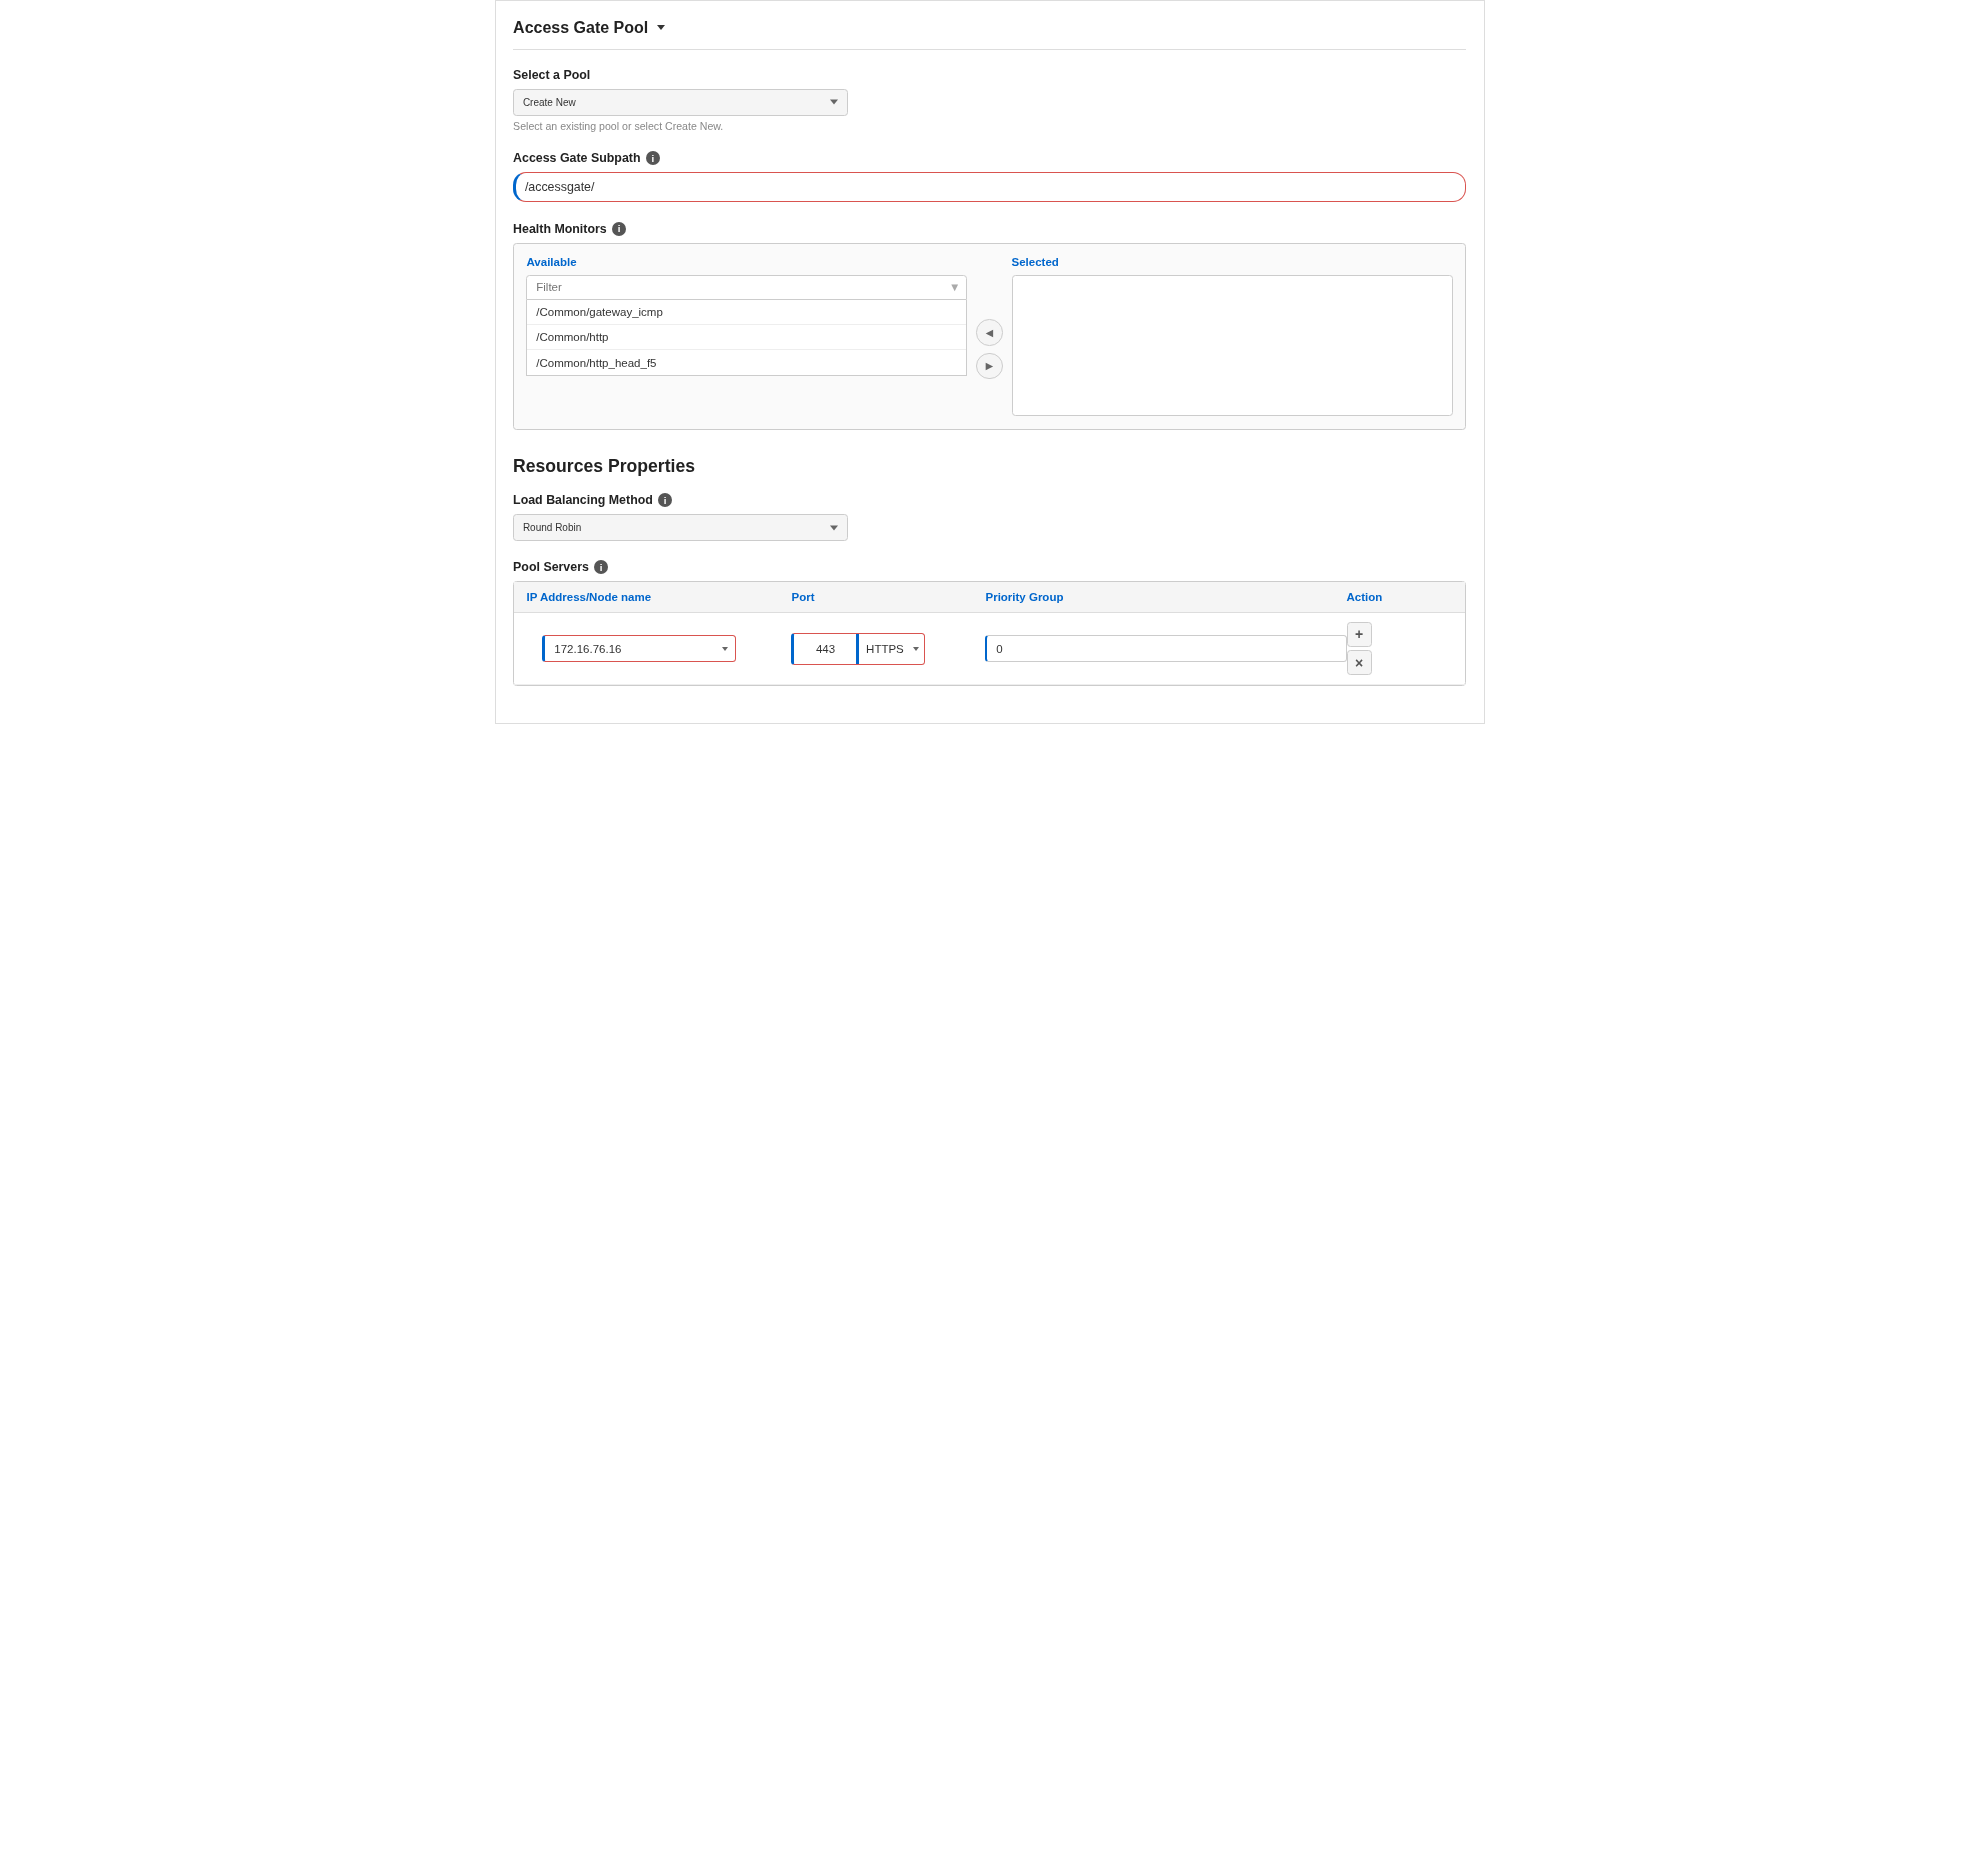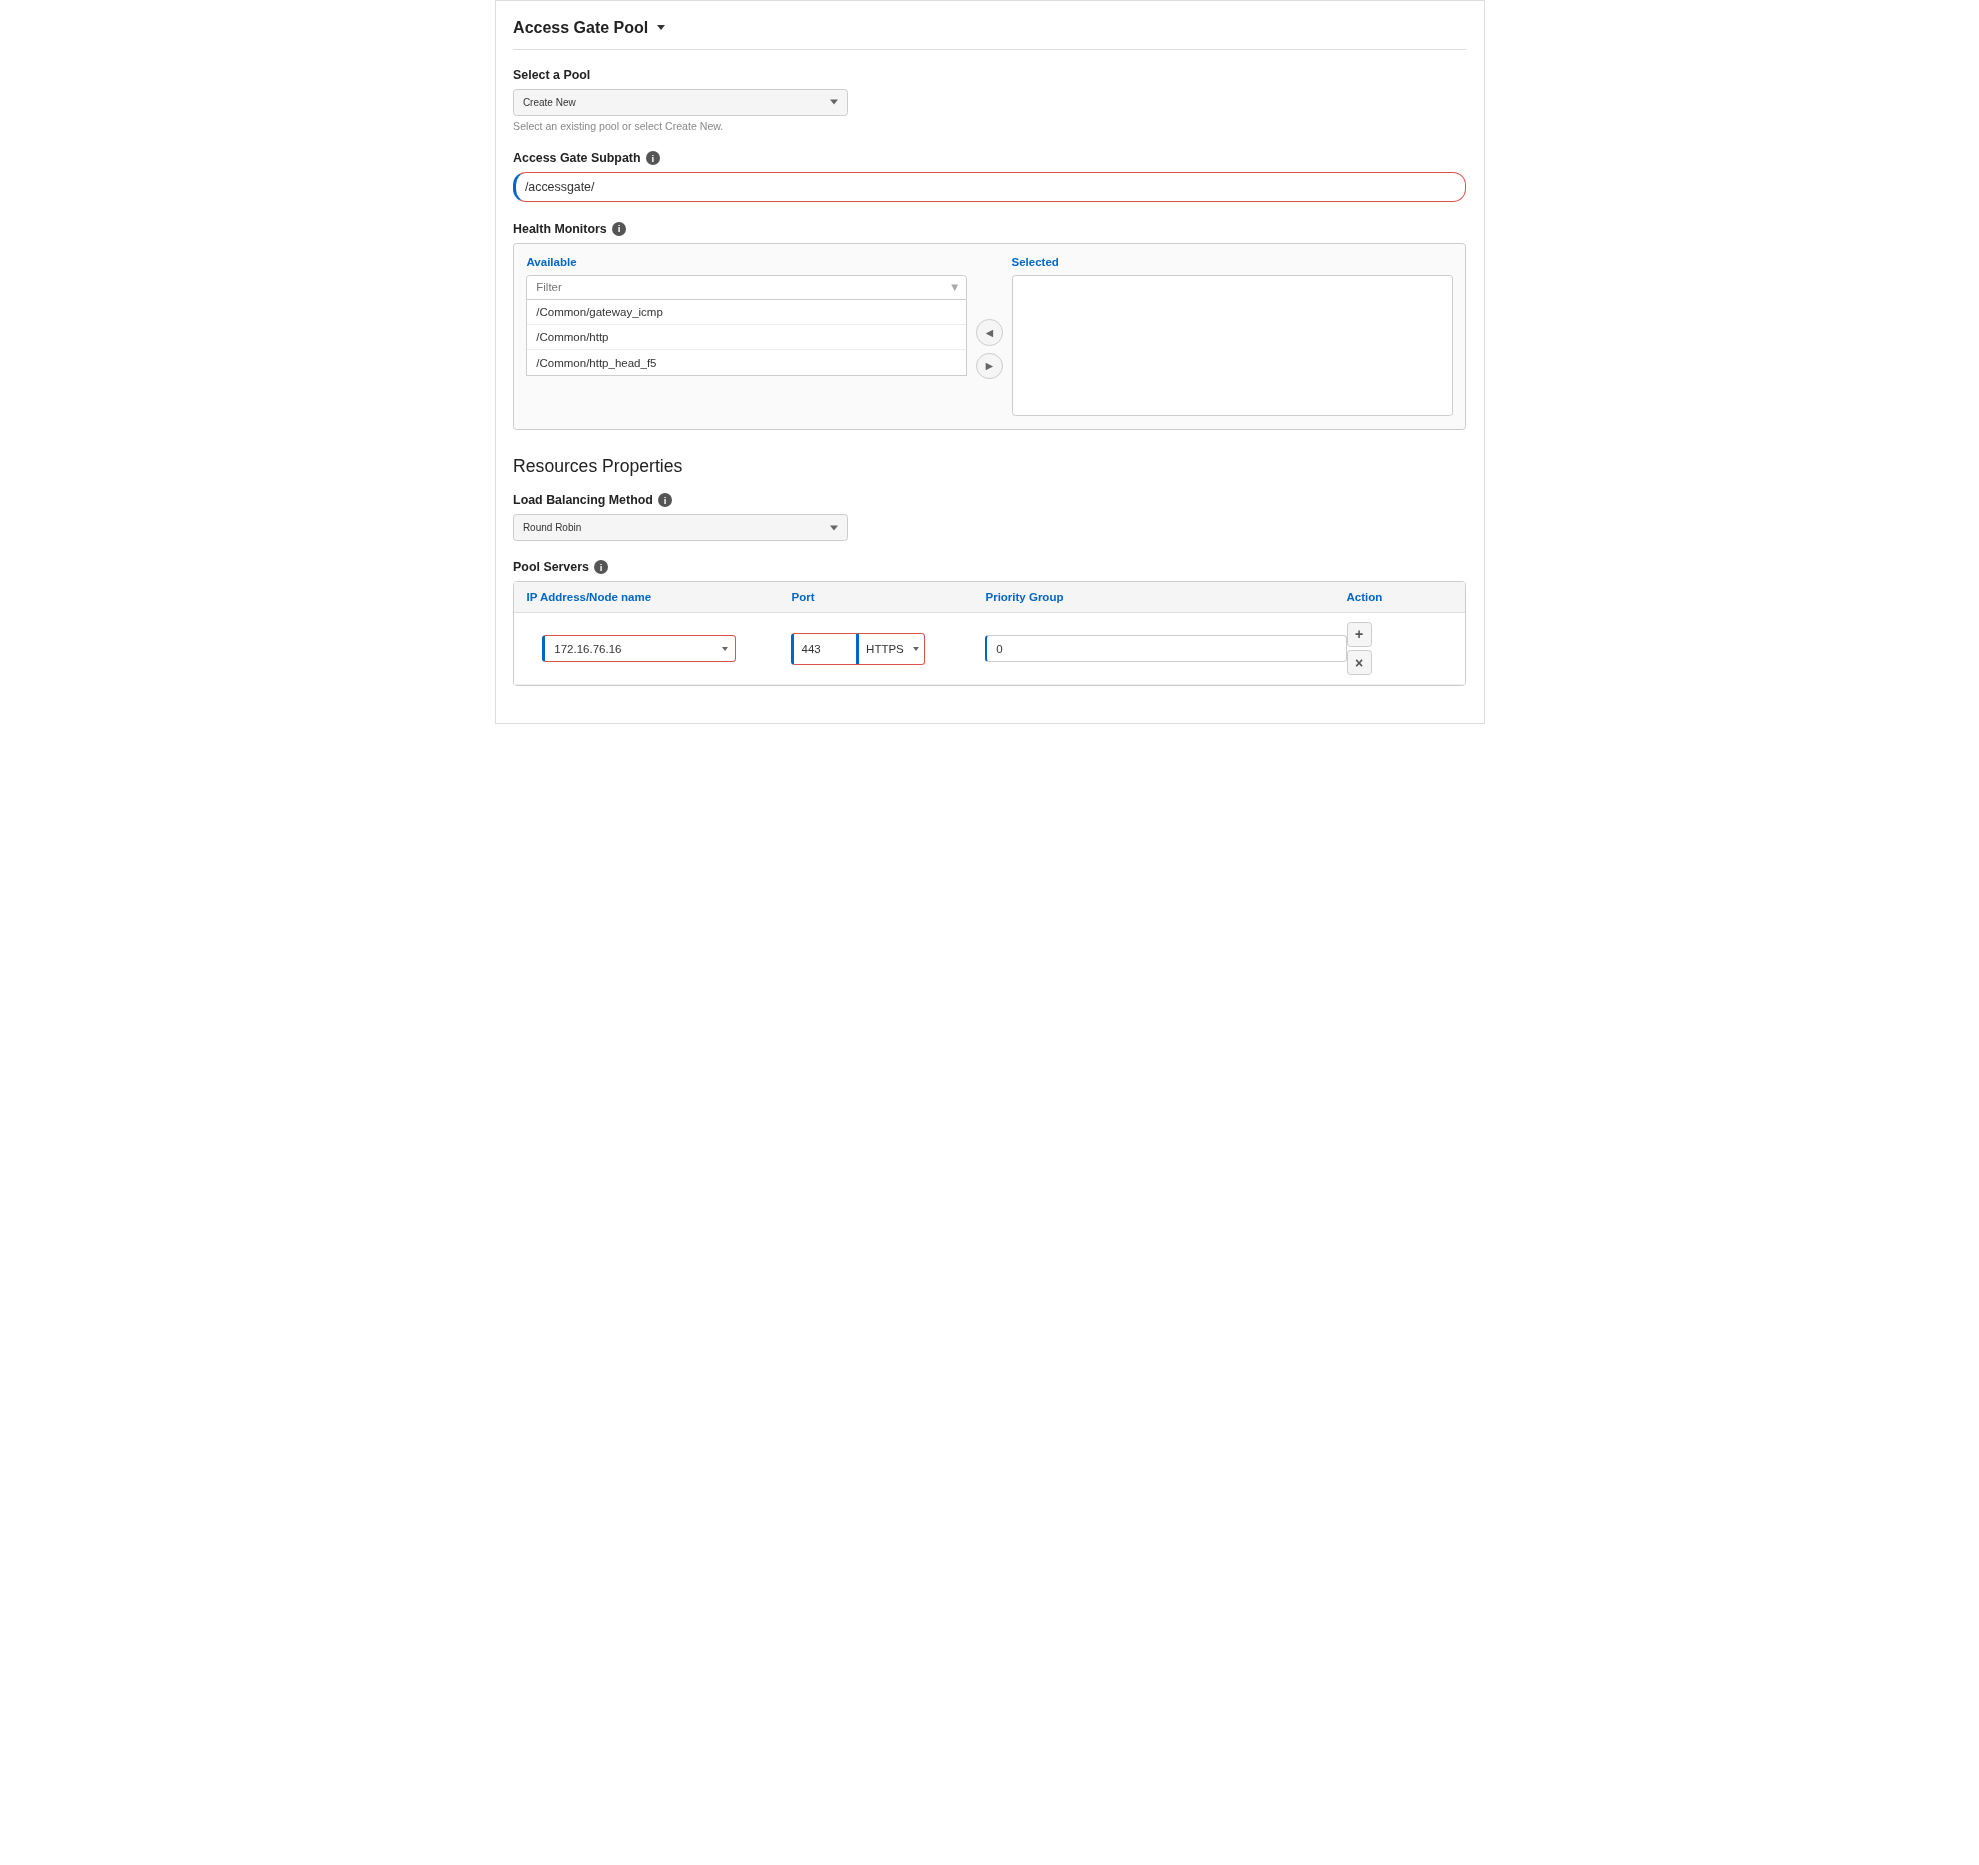--- a/index.html
+++ b/index.html
@@ -192,21 +192,21 @@
       border: 0.9px solid #ccc;
       border-radius: 3.5px;
       background: #fff;
       height: 141px;
     }
     .resources-section {
       margin-top: 26.5px;
     }
     .resources-title {
       font-size: 17.6px;
-      font-weight: normal;
+      font-weight: bold;
       color: #222;
       margin-bottom: 16px;
     }
     .pool-servers-box {
       border: 0.9px solid #ccc;
       border-radius: 3.5px;
       padding: 0;
       background: #fff;
     }
     .pool-servers-header {
@@ -276,20 +276,21 @@
       background: #fff;
       overflow: hidden;
     }
     .port-input {
       width: 62px;
       padding: 6.2px 7px;
       border: none;
       font-size: 11.5px;
       color: #333;
       outline: none;
+      text-align: center;
     }
     .port-divider {
       width: 2.6px;
       height: 30px;
       background: #0066cc;
       flex-shrink: 0;
     }
     .port-protocol-select {
       padding: 6.2px 21px 6.2px 7px;
       border: none;

